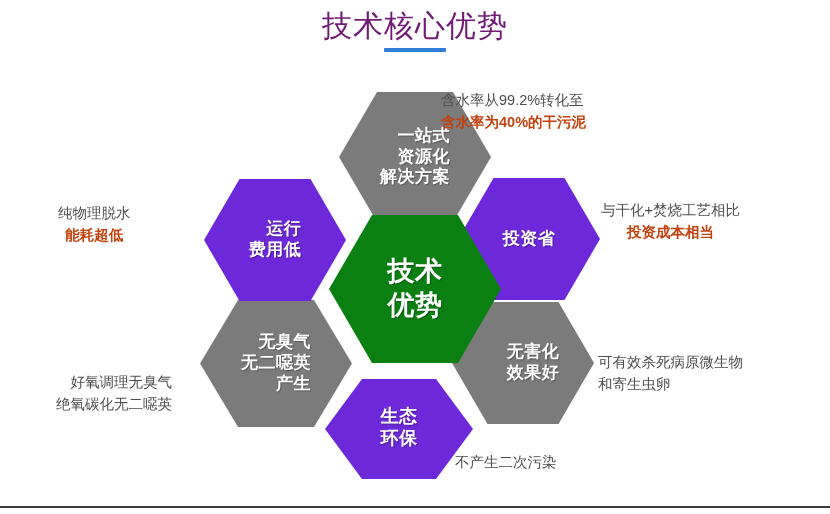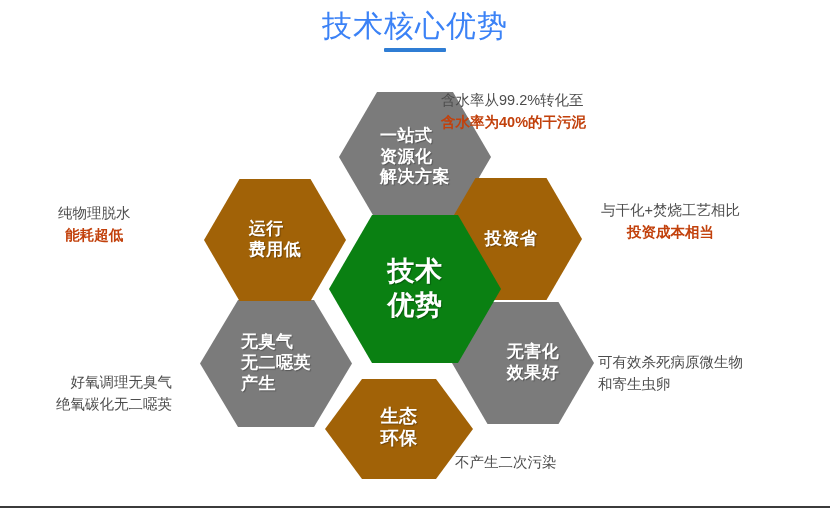--- a/index.html
+++ b/index.html
@@ -22,21 +22,21 @@
   #title-block {
     position: absolute;
     left: 0;
     top: 6px;
     width: 830px;
     text-align: center;
   }
   #page-title {
     font-size: 30px;
     line-height: 40px;
-    color: #3b82f6;
+    color: #701a75;
     letter-spacing: 1px;
     font-weight: 400;
   }
   #title-underline {
     width: 62px;
     height: 4px;
     background: #2f7dd4;
     margin: 2px auto 0 auto;
     border-radius: 1px;
   }
@@ -47,51 +47,51 @@
     left: 0;
     top: 0;
     width: 830px;
     height: 514px;
   }
   .hex {
     position: absolute;
     display: flex;
     align-items: center;
     justify-content: center;
-    text-align: left;
+    text-align: right;
     color: #ffffff;
     -webkit-clip-path: polygon(25% 0%, 75% 0%, 100% 50%, 75% 100%, 25% 100%, 0% 50%);
     clip-path: polygon(25% 0%, 75% 0%, 100% 50%, 75% 100%, 25% 100%, 0% 50%);
     text-shadow: 1px 1px 1px rgba(0,0,0,0.30);
   }
   .hex .hex-label {
     font-weight: bold;
     line-height: 1.22;
     letter-spacing: 0.5px;
     white-space: pre-line;
   }
   .hex.gray  { background: #7b7b7b; }
-  .hex.red   { background: #a16207; }
+  .hex.red   { background: #6d28d9; }
   .hex.green { background: #0a8012; }
 
   
   #hex-center {
     left: 329px; top: 215px;
     width: 172px; height: 148px;
   }
   #hex-center .hex-label { font-size: 27px; line-height: 1.25; }
 
   #hex-top {
     left: 339px; top: 92px;
     width: 152px; height: 130px;
   }
   #hex-top .hex-label { font-size: 17px; }
 
   #hex-right-upper {
-    left: 440px; top: 178px;
+    left: 458px; top: 178px;
     width: 142px; height: 122px;
   }
   #hex-right-upper .hex-label { font-size: 17px; }
 
   #hex-right-lower {
     left: 452px; top: 302px;
     width: 142px; height: 122px;
   }
   #hex-right-lower .hex-label { font-size: 17px; margin-left: 20px; }
 

